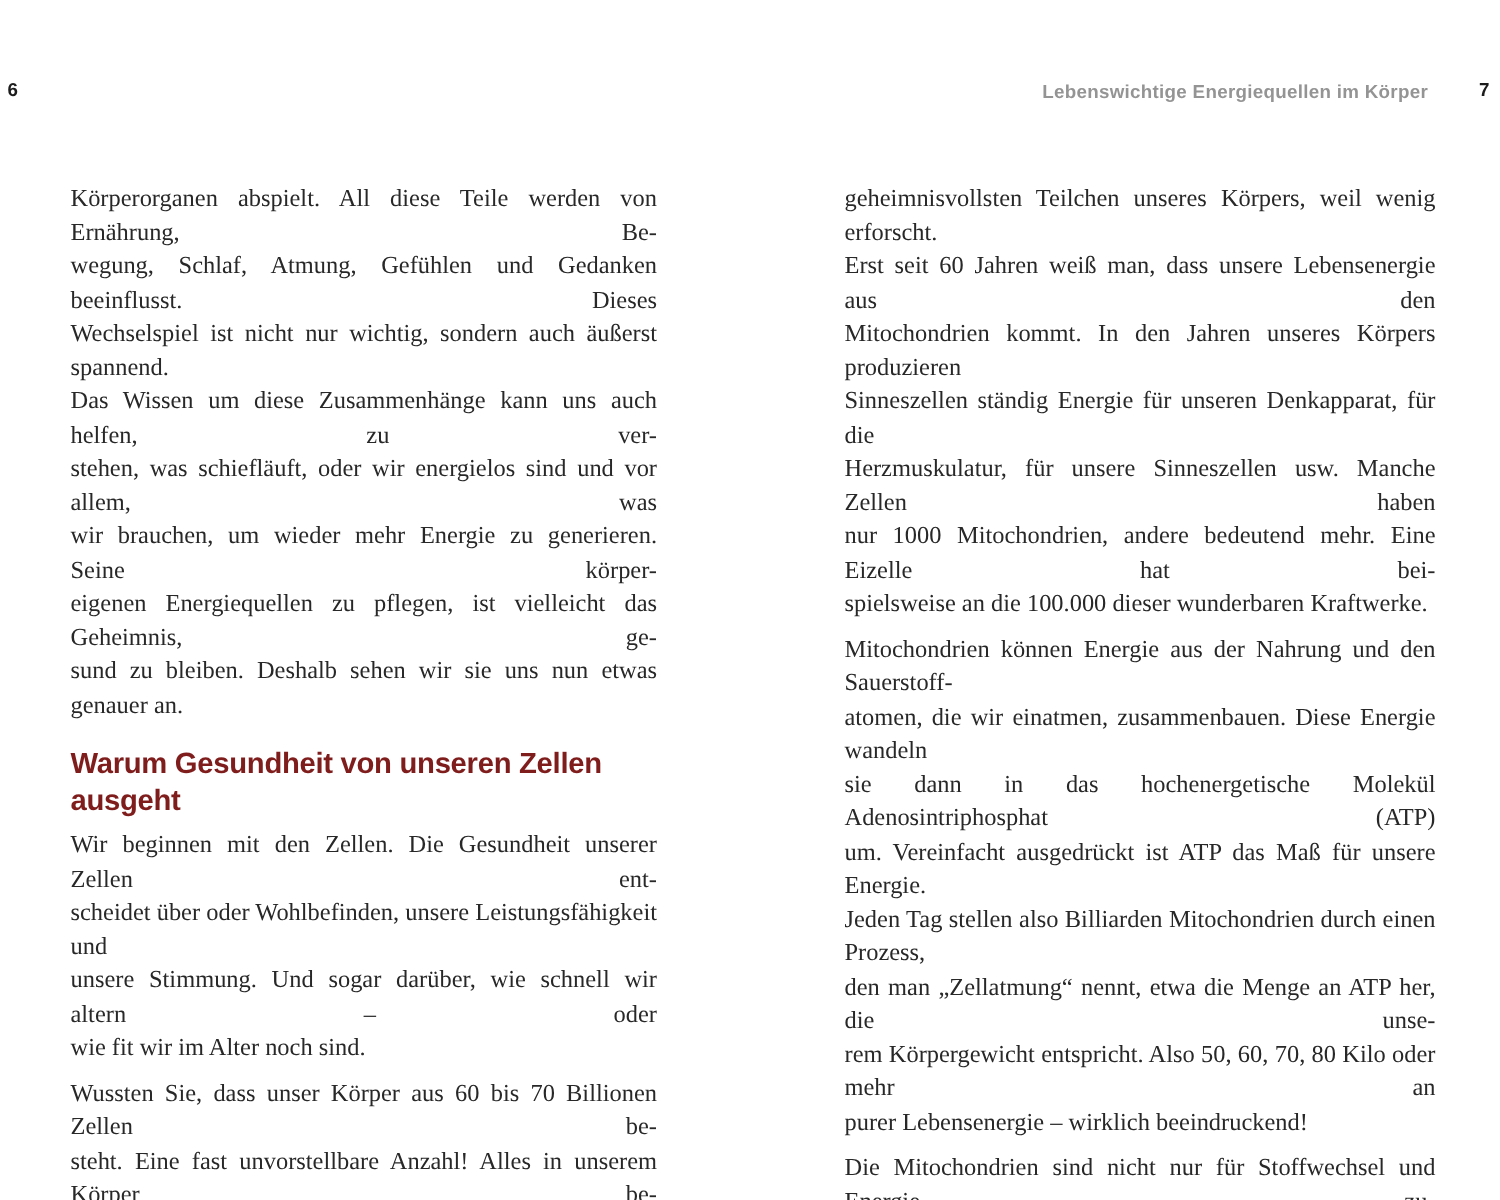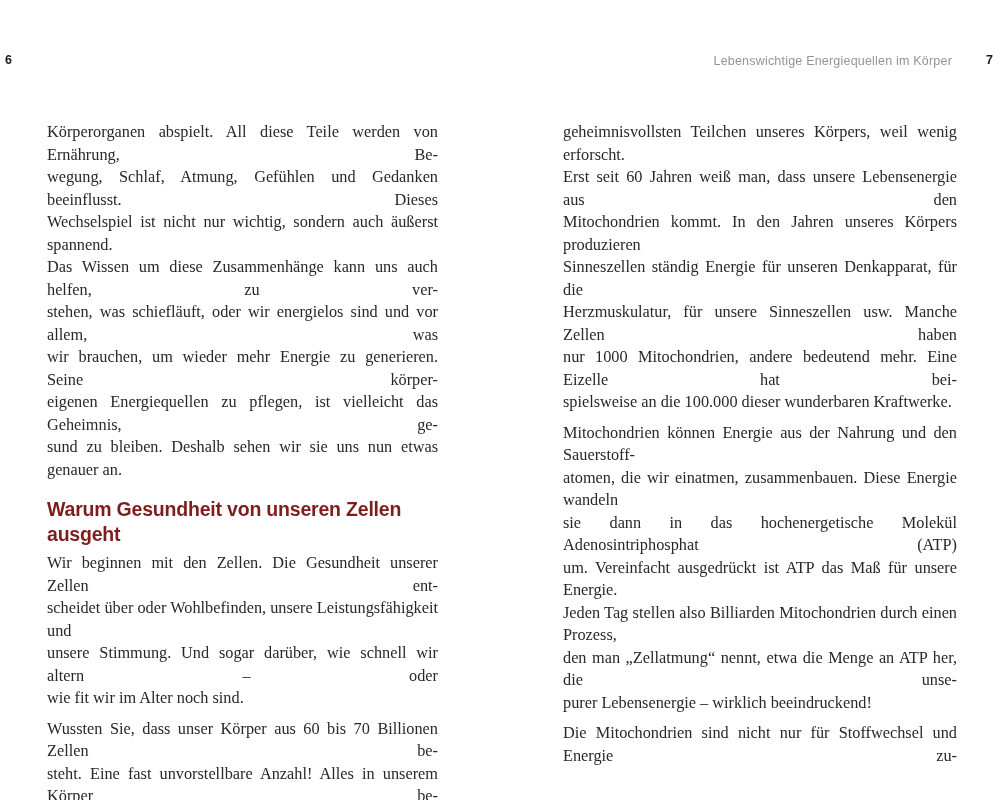--- a/index.html
+++ b/index.html
@@ -25,21 +25,21 @@
     line-height: 14px;
   }
   .pagenum.left  { left: 5px; }
   .pagenum.right { right: 7px; }
   .running-head {
     position: absolute;
     top: 54px;
     right: 48px;
     font-family: "Liberation Sans", sans-serif;
     font-size: 12.5px;
-    font-weight: 400;
+    font-weight: 700;
     color: #949494;
     letter-spacing: 0.2px;
     line-height: 14px;
   }
   .col {
     position: absolute;
     top: 121px;
     color: #282828;
     font-size: 16.3px;
   }
@@ -107,19 +107,20 @@
         <div class="line">nur 1000 Mitochondrien, andere bedeutend mehr. Eine Eizelle hat bei-</div>
         <div class="line end">spielsweise an die 100.000 dieser wunderbaren Kraftwerke.</div>
       </div>
       <div class="para">
         <div class="line">Mitochondrien können Energie aus der Nahrung und den Sauerstoff-</div>
         <div class="line">atomen, die wir einatmen, zusammenbauen. Diese Energie wandeln</div>
         <div class="line">sie dann in das hochenergetische Molekül Adenosintriphosphat (ATP)</div>
         <div class="line">um. Vereinfacht ausgedrückt ist ATP das Maß für unsere Energie.</div>
         <div class="line">Jeden Tag stellen also Billiarden Mitochondrien durch einen Prozess,</div>
         <div class="line">den man „Zellatmung“ nennt, etwa die Menge an ATP her, die unse-</div>
+        <div class="line">rem Körpergewicht entspricht. Also 50, 60, 70, 80 Kilo oder mehr an</div>
         <div class="line end">purer Lebensenergie – wirklich beeindruckend!</div>
       </div>
       <div class="para">
         <div class="line">Die Mitochondrien sind nicht nur für Stoffwechsel und Energie zu-</div>
       </div>
     </div>
 </div>
 
 </body></html>

